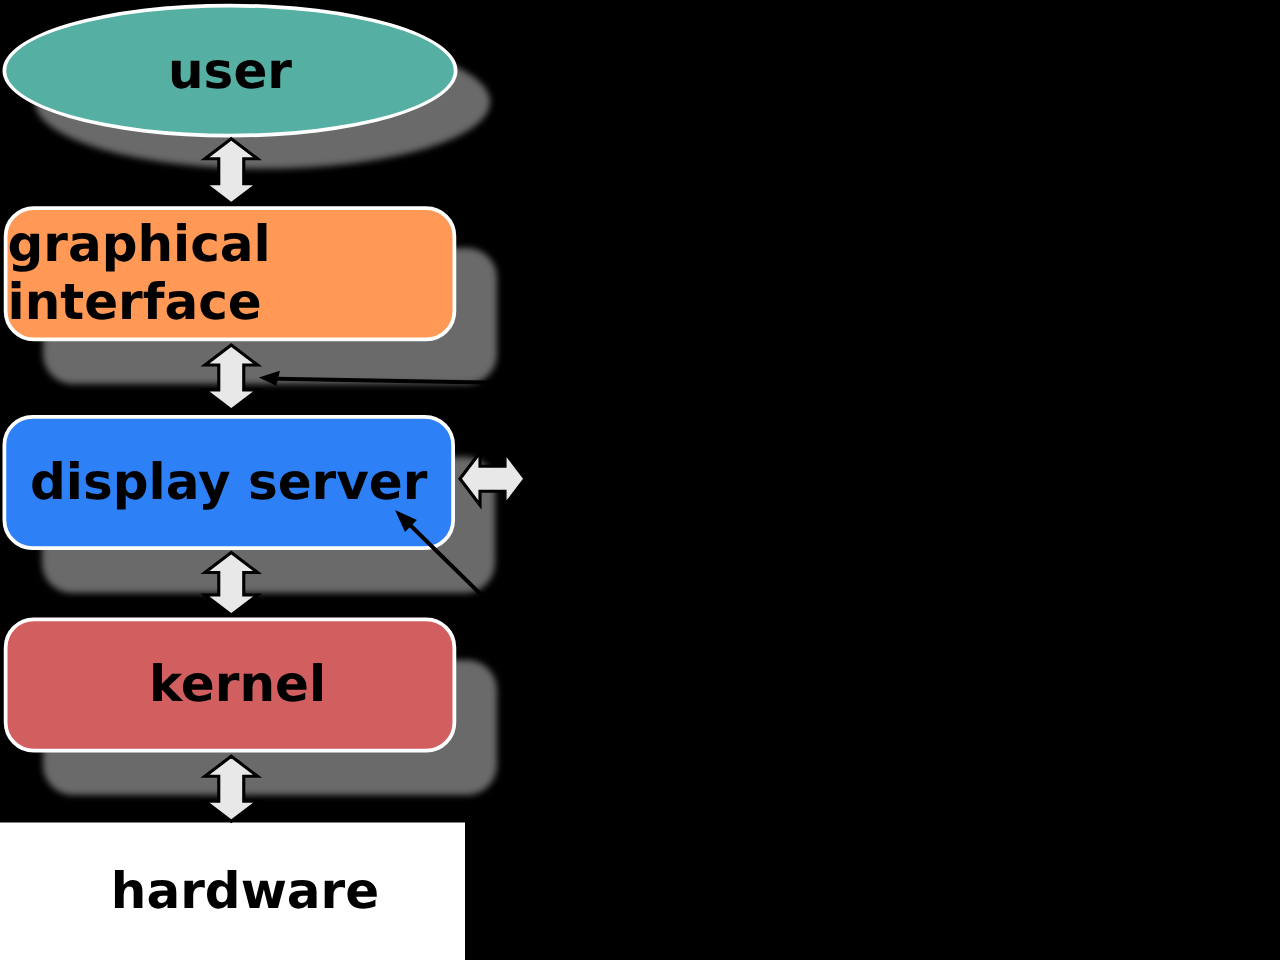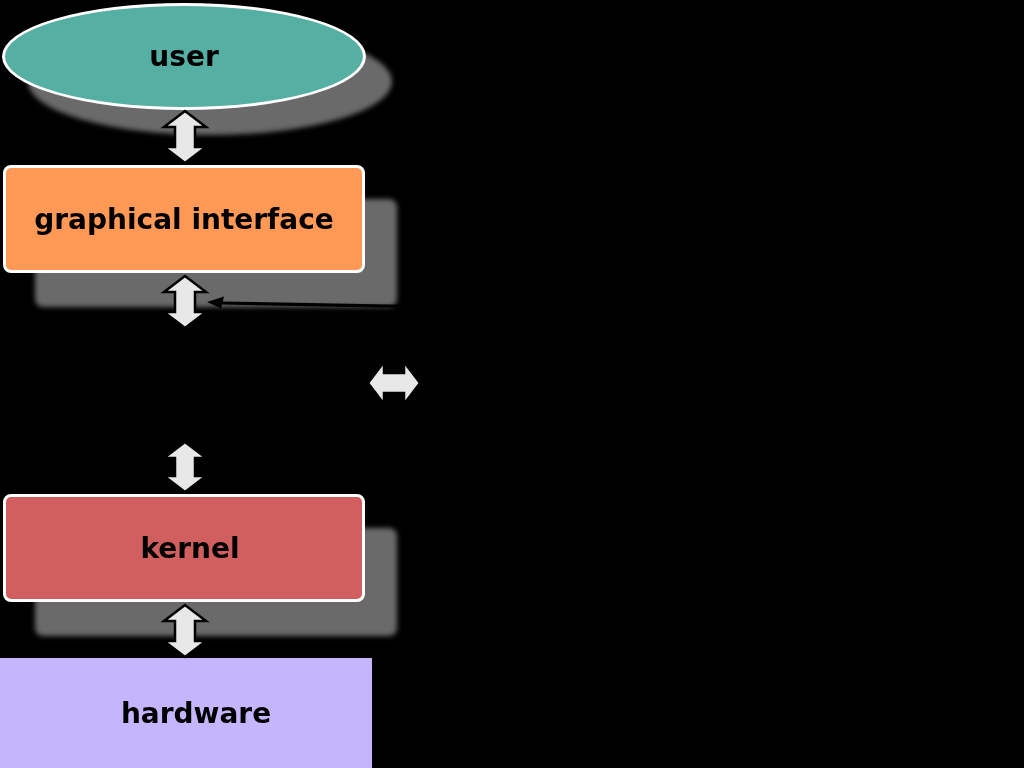--- a/index.html
+++ b/index.html
@@ -16,26 +16,26 @@
     font-family: "DejaVu Sans", sans-serif;
   }
   .node {
     position: absolute;
     box-sizing: border-box;
     display: flex;
     align-items: center;
     justify-content: center;
     color: #000;
     font-weight: bold;
-    font-size: 28px;
+    font-size: 40px;
     letter-spacing: 0px;
   }
   .rounded {
     border: 3px solid #ffffff;
-    border-radius: 8px;
+    border-radius: 24px;
     box-shadow: 32px 34px 5px #6a6a6a;
   }
   .ellipse {
     border: 3px solid #ffffff;
     border-radius: 50%;
     box-shadow: 26px 25px 5px #6a6a6a;
   }
   .plain-rect {
     border: none;
     border-radius: 0;
@@ -76,27 +76,30 @@
 <div id="canvas">
 
   <div class="node ellipse" id="node-user" style="background-color: rgb(85, 175, 162);">
     <span>user</span>
   </div>
 
   <div class="node rounded" id="node-gi" style="background-color: rgb(255, 153, 85);">
     <span>graphical interface</span>
   </div>
 
+  <div class="node rounded" id="node-ds" style="background-color: rgb(46, 128, 247);">
+    <span>display server</span>
+  </div>
 
 
   <div class="node rounded" id="node-kernel" style="background-color: rgb(209, 95, 95); padding-left: 12px;">
     <span>kernel</span>
   </div>
 
-  <div class="node plain-rect" id="node-hardware" style="background-color: #c4b5fd; padding-left: 20px;">
+  <div class="node plain-rect" id="node-hardware" style="background-color: #ffffff; padding-left: 20px;">
     <span>hardware</span>
   </div>
 
   <svg id="arrow-layer" viewBox="0 0 1024 768" xmlns="http://www.w3.org/2000/svg">
 
     <path class="block-arrow" d="M185,111 L164,127 L175,127 L175,147 L164,147 L185,163 L206,147 L195,147 L195,127 L206,127 Z"></path>
 
     <path class="block-arrow" d="M185,276 L164,292 L175,292 L175,312 L164,312 L185,328 L206,312 L195,312 L195,292 L206,292 Z"></path>
 
     <path class="block-arrow" d="M185,442 L164,458 L175,458 L175,476 L164,476 L185,492 L206,476 L195,476 L195,458 L206,458 Z"></path>

